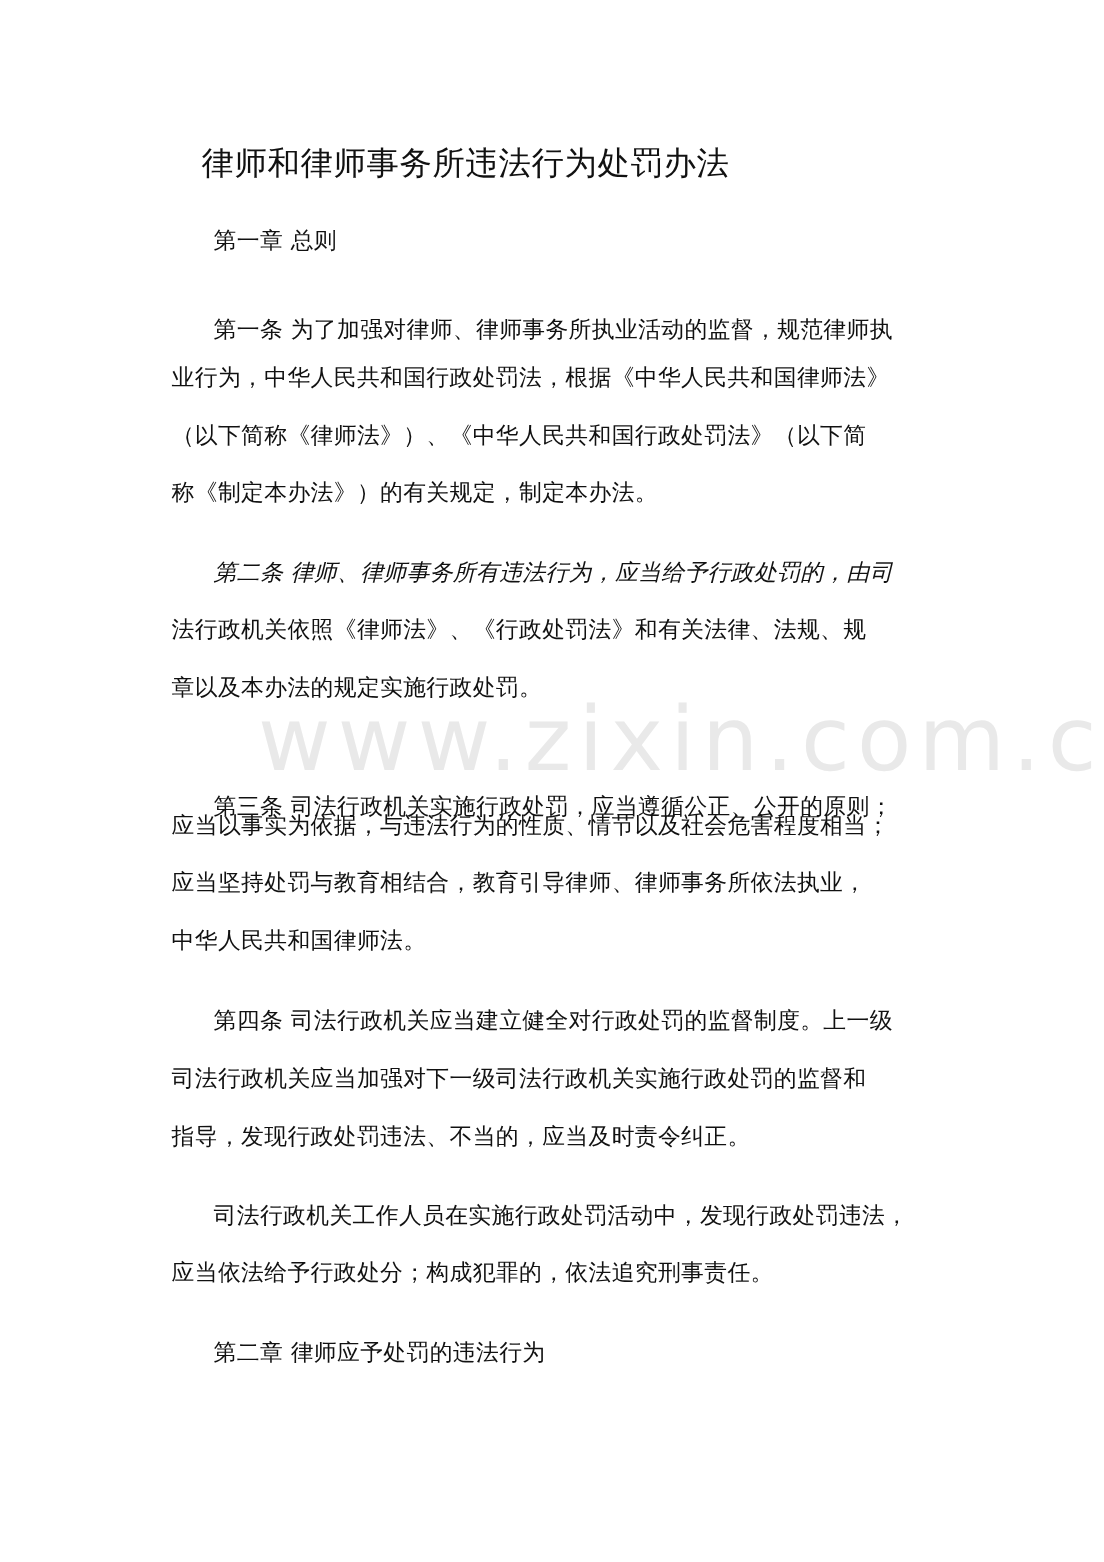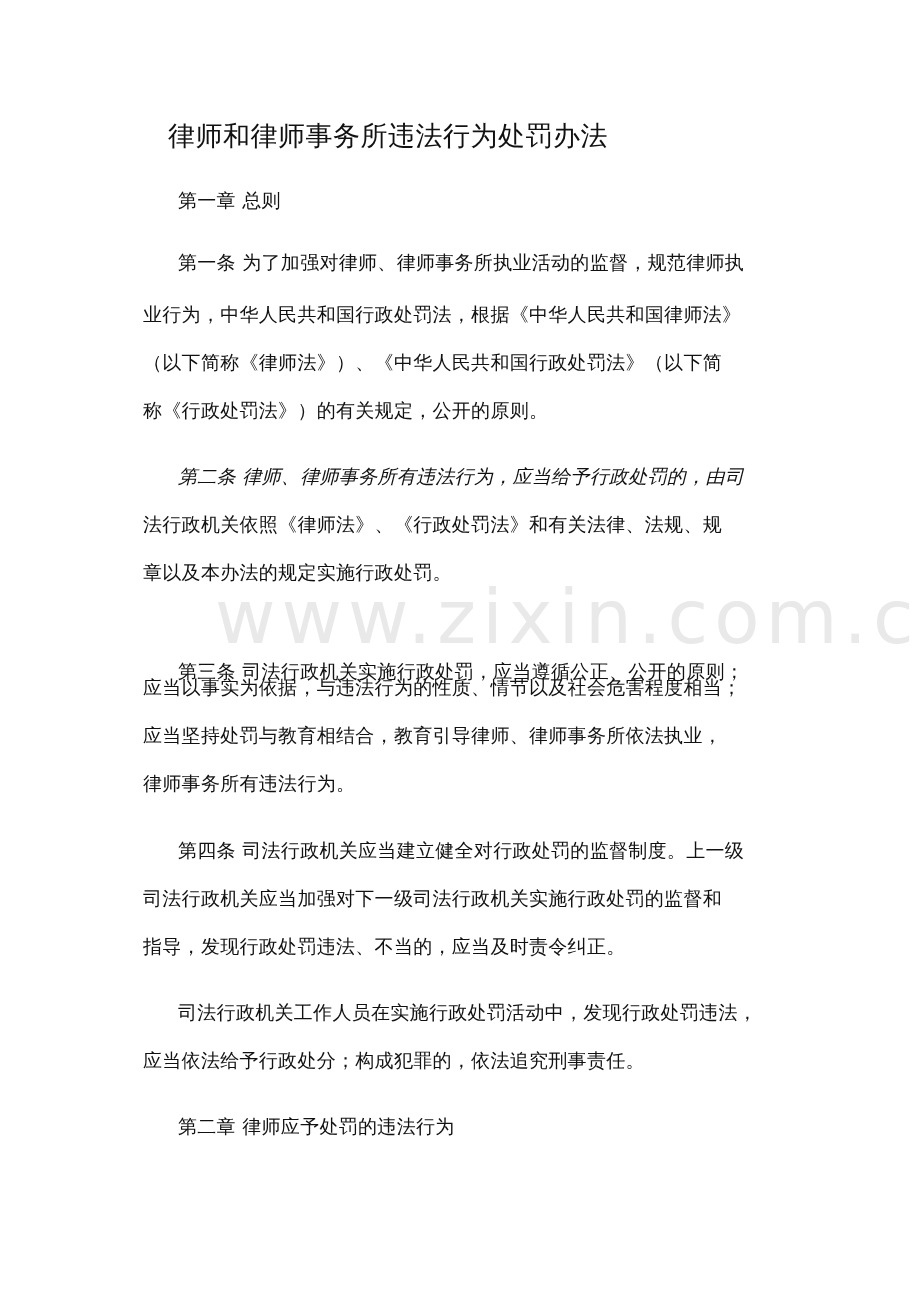--- a/index.html
+++ b/index.html
@@ -12,30 +12,30 @@
                font-size:74px; color:#e9e9e9; letter-spacing:6px; z-index:0; }
   .line, .title { z-index:1; }
 </style>
 </head>
 <body>
 
 <div class="watermark">www.zixin.com.cn</div>
 <div class="title">律师和律师事务所违法行为处罚办法</div>
 <div id="lines">
     <div class="line" style="left: 178px; top: 188px;">第一章  总则</div>
-    <div class="line" style="left: 178px; top: 250px;">第一条 为了加强对律师、律师事务所执业活动的监督，规范律师执</div>
+    <div class="line" style="left: 178px; top: 262px;">第一条 为了加强对律师、律师事务所执业活动的监督，规范律师执</div>
     <div class="line" style="left: 143px; top: 302px;">业行为，中华人民共和国行政处罚法，根据《中华人民共和国律师法》</div>
     <div class="line" style="left: 143px; top: 350px;">（以下简称《律师法》）、《中华人民共和国行政处罚法》（以下简</div>
-    <div class="line" style="left: 143px; top: 398px;">称《行政处罚法》）的有关规定，公开的原则。</div>
+    <div class="line" style="left: 143px; top: 398px;">称《制定本办法》）的有关规定，制定本办法。</div>
     <div class="line" style="left: 178px; top: 464px; font-style: italic;">第二条 律师、律师事务所有违法行为，应当给予行政处罚的，由司</div>
     <div class="line" style="left: 143px; top: 512px;">法行政机关依照《律师法》、《行政处罚法》和有关法律、法规、规</div>
     <div class="line" style="left: 143px; top: 560px; text-align: center;">章以及本办法的规定实施行政处罚。</div>
     <div class="line" style="left: 178px; top: 627px; margin-top: 32px;">第三条  司法行政机关实施行政处罚，应当遵循公正、公开的原则；</div>
     <div class="line" style="left: 143px; top: 675px;">应当以事实为依据，与违法行为的性质、情节以及社会危害程度相当；</div>
     <div class="line" style="left: 143px; top: 723px;">应当坚持处罚与教育相结合，教育引导律师、律师事务所依法执业，</div>
-    <div class="line" style="left: 143px; top: 771px;">律师事务所有违法行为。</div>
+    <div class="line" style="left: 143px; top: 771px;">中华人民共和国律师法。</div>
     <div class="line" style="left: 178px; top: 838px;">第四条 司法行政机关应当建立健全对行政处罚的监督制度。上一级</div>
     <div class="line" style="left: 143px; top: 886px;">司法行政机关应当加强对下一级司法行政机关实施行政处罚的监督和</div>
     <div class="line" style="left: 143px; top: 934px;">指导，发现行政处罚违法、不当的，应当及时责令纠正。</div>
     <div class="line" style="left: 178px; top: 1000px;">司法行政机关工作人员在实施行政处罚活动中，发现行政处罚违法，</div>
     <div class="line" style="left: 143px; top: 1048px;">应当依法给予行政处分；构成犯罪的，依法追究刑事责任。</div>
     <div class="line" style="left: 178px; top: 1114px;">第二章  律师应予处罚的违法行为</div>
   </div>
 
 </body></html>

